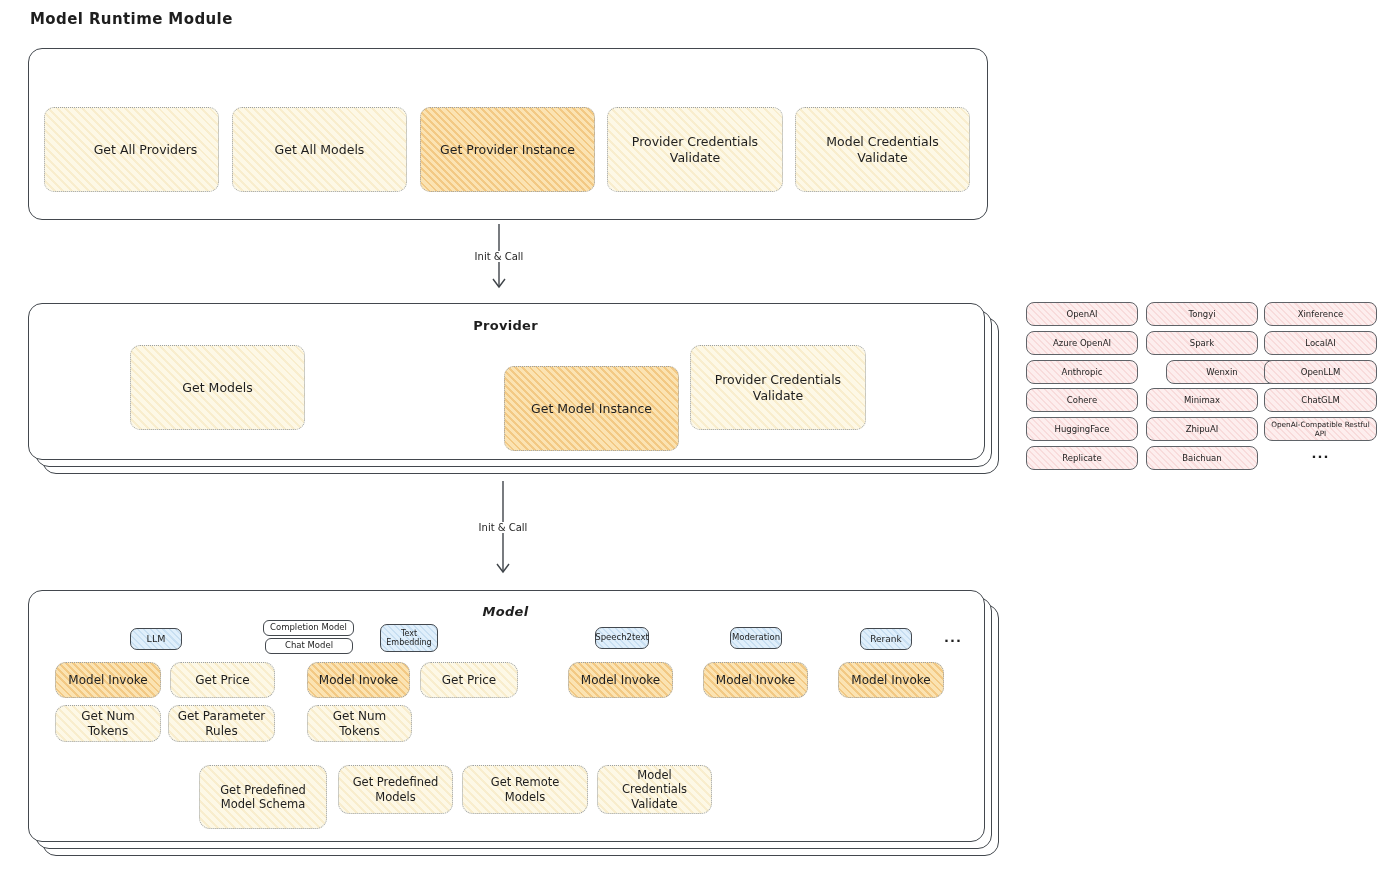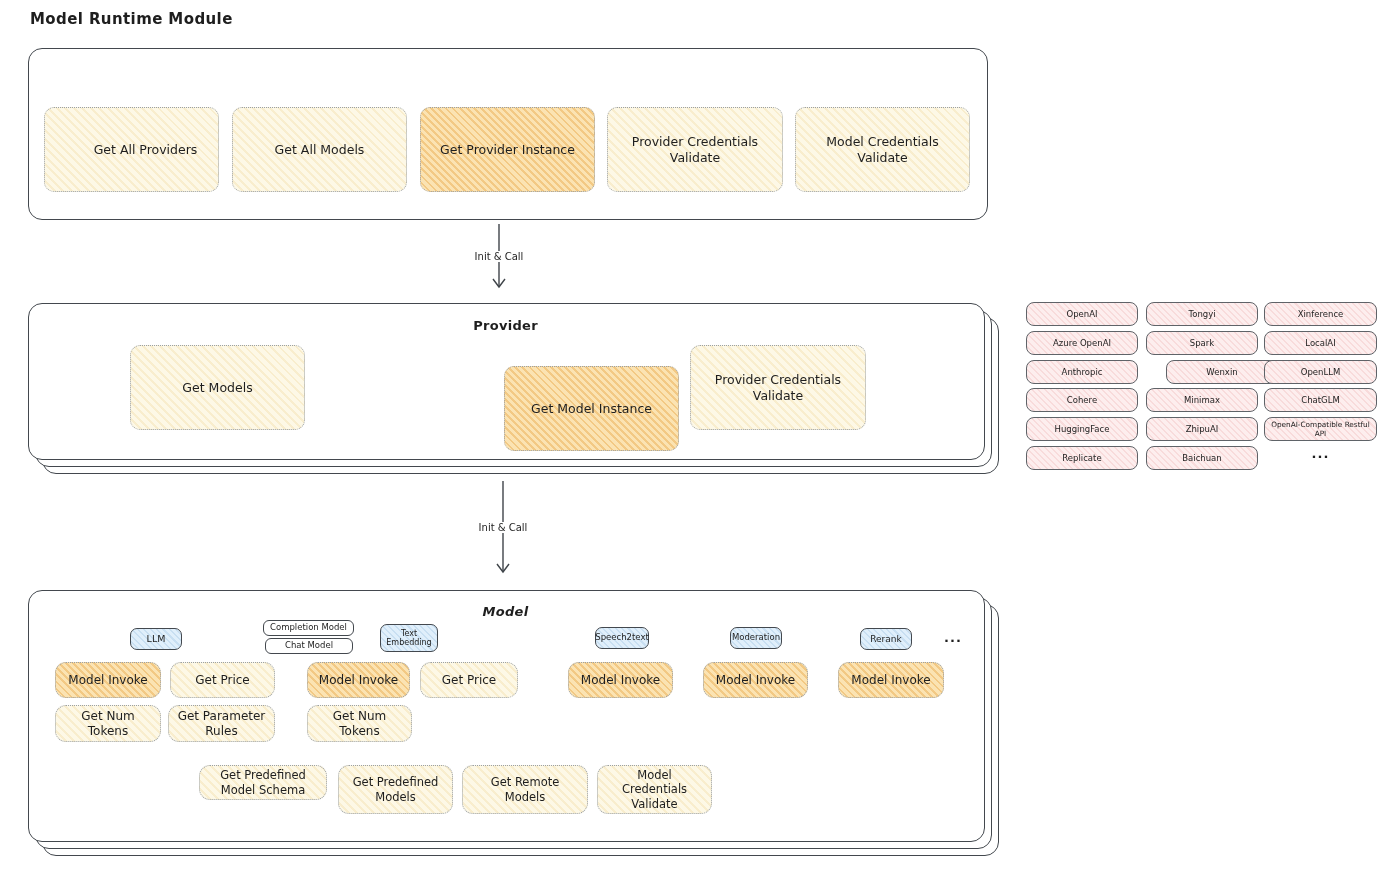--- a/index.html
+++ b/index.html
@@ -98,18 +98,18 @@
   <div class="node sm hl" style="left:307px;top:662px;width:103px;height:36px;">Model Invoke</div>
   <div class="node sm" style="left:420px;top:662px;width:98px;height:36px;">Get Price</div>
   <div class="node sm hl" style="left:568px;top:662px;width:105px;height:36px;">Model Invoke</div>
   <div class="node sm hl" style="left:703px;top:662px;width:105px;height:36px;">Model Invoke</div>
   <div class="node sm hl" style="left:838px;top:662px;width:106px;height:36px;">Model Invoke</div>
 
   <div class="node sm" style="left:55px;top:705px;width:106px;height:37px;">Get Num Tokens</div>
   <div class="node sm" style="left:168px;top:705px;width:107px;height:37px;">Get Parameter Rules</div>
   <div class="node sm" style="left:307px;top:705px;width:105px;height:37px;">Get Num Tokens</div>
 
-  <div class="node bt" style="left:199px;top:765px;width:128px;height:35px;">Get Predefined Model Schema</div>
+  <div class="node bt" style="left:199px;top:765px;width:128px;height:64px;">Get Predefined Model Schema</div>
   <div class="node bt" style="left:338px;top:765px;width:115px;height:49px;">Get Predefined Models</div>
   <div class="node bt" style="left:462px;top:765px;width:126px;height:49px;">Get Remote Models</div>
   <div class="node bt" style="left:597px;top:765px;width:115px;height:49px;">Model Credentials Validate</div>
 
 </div>
 
 </body></html>

